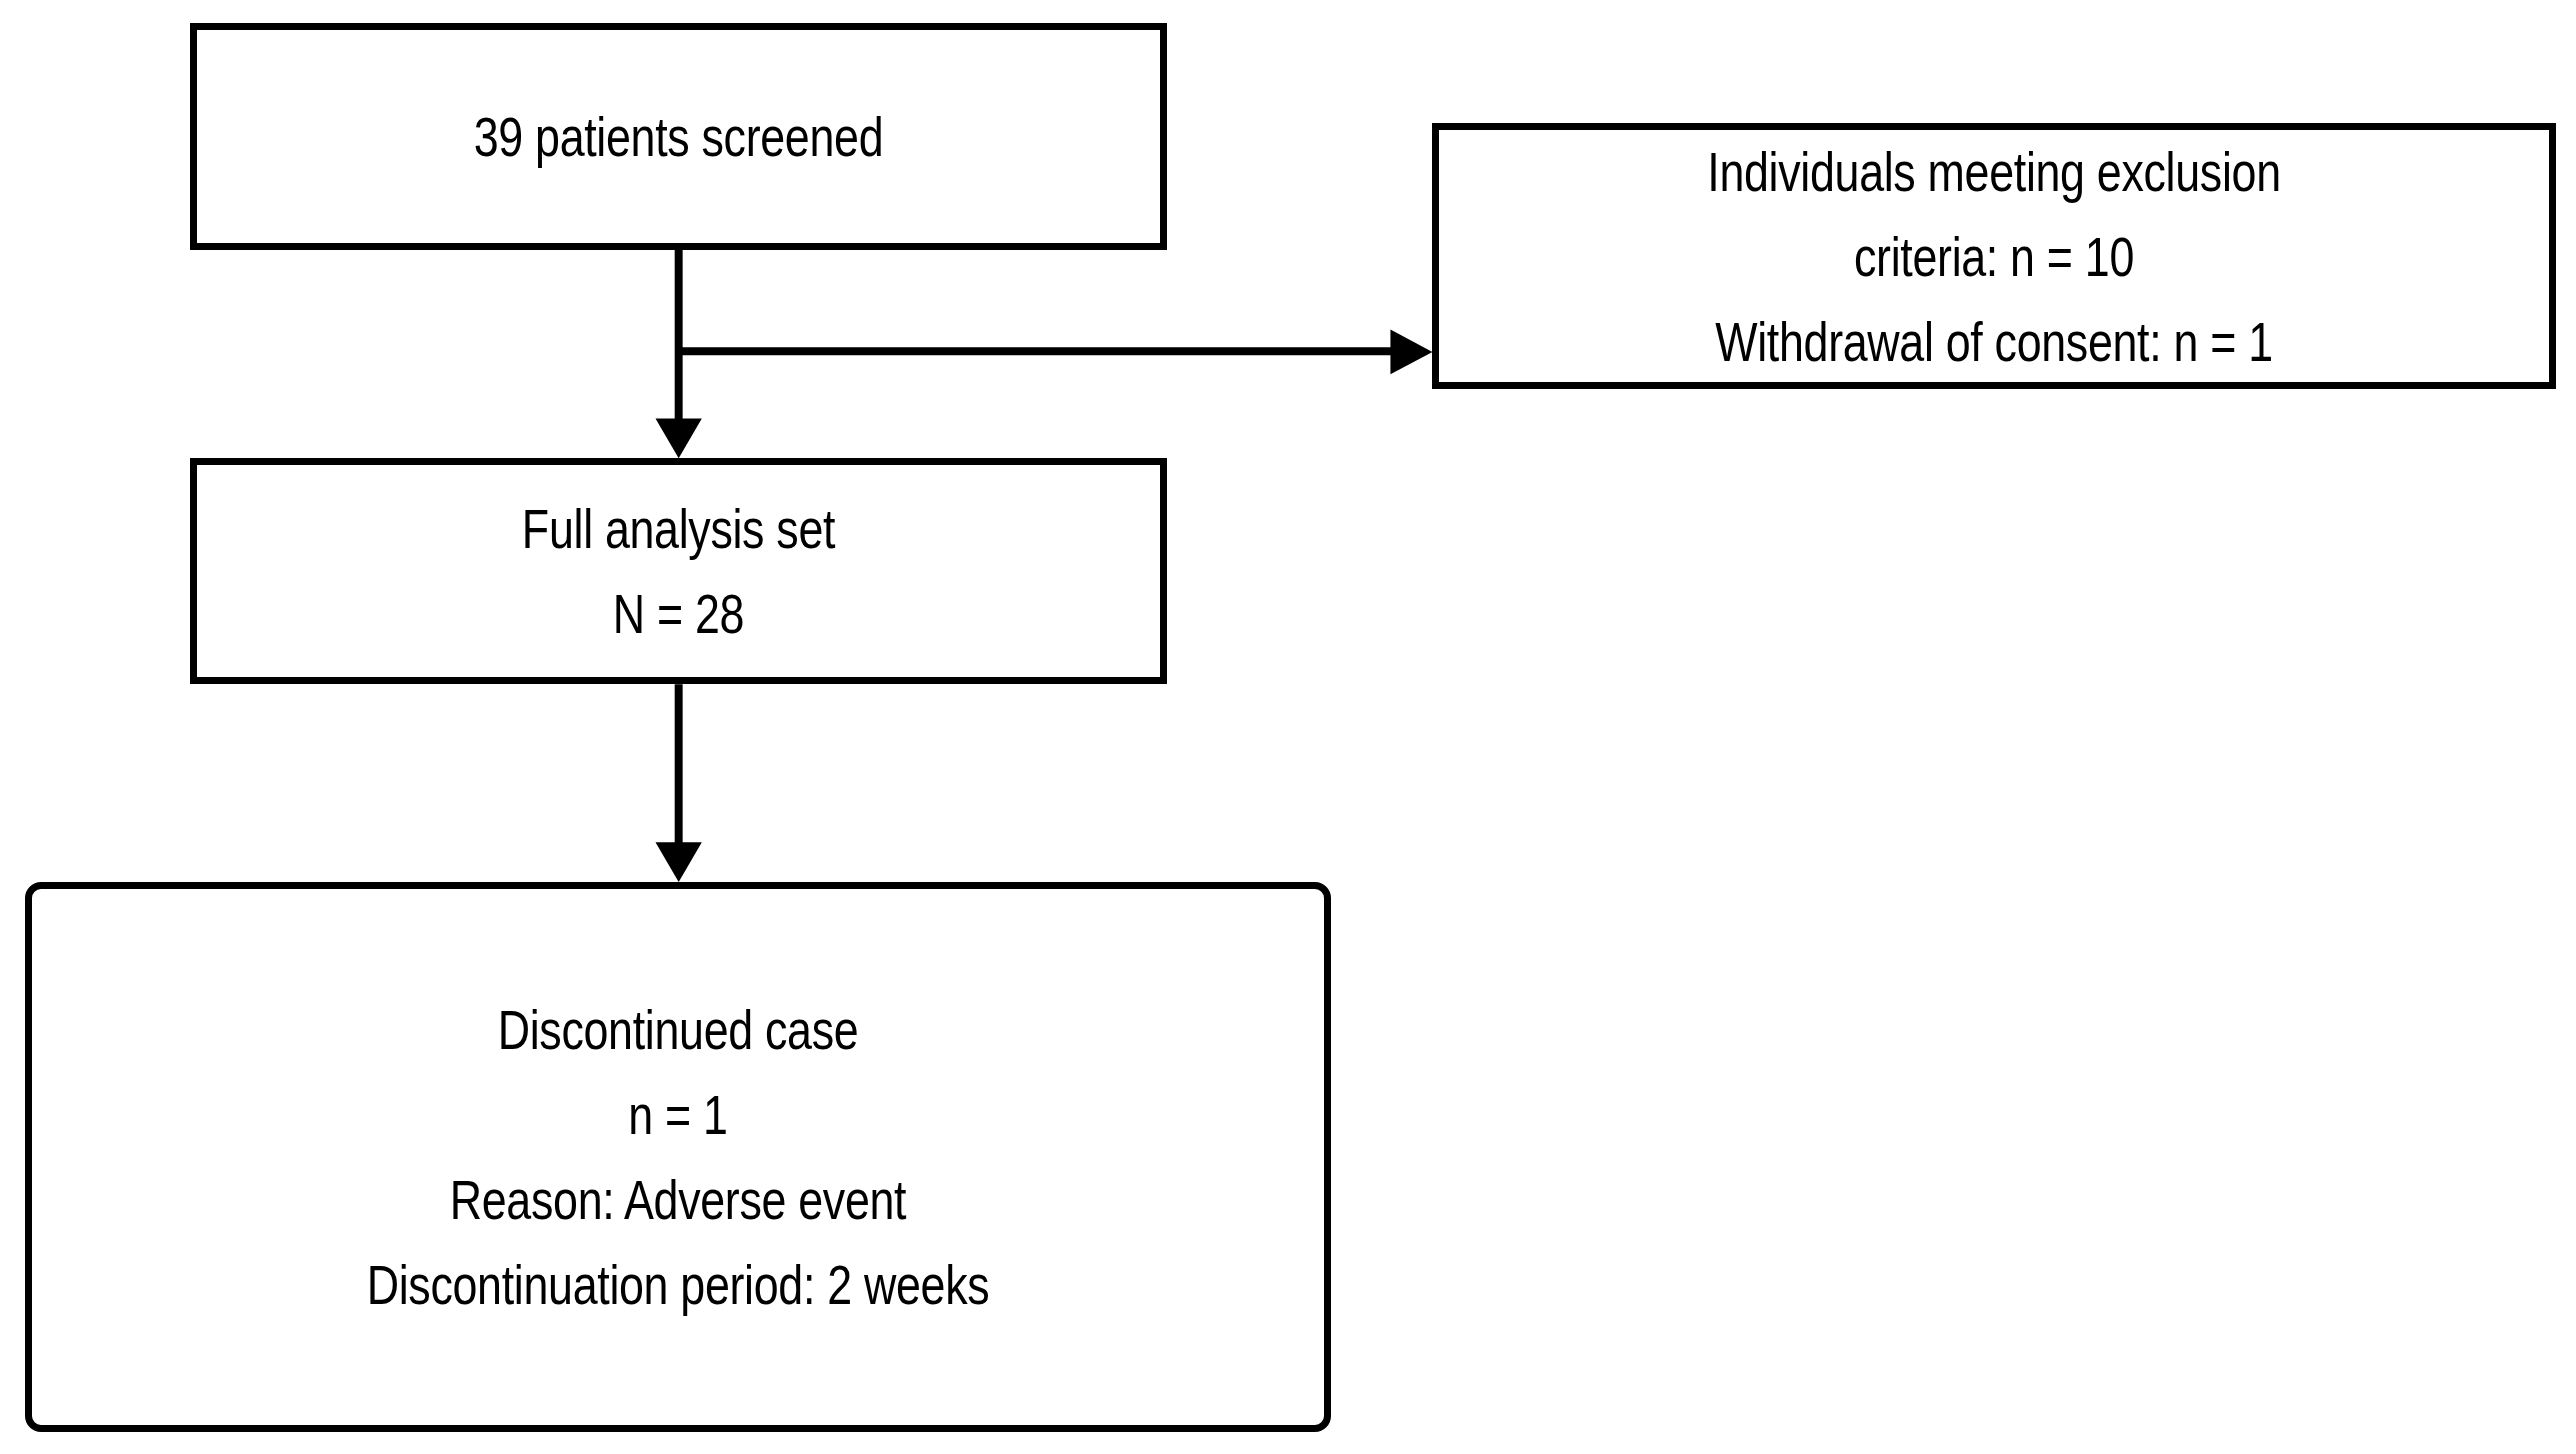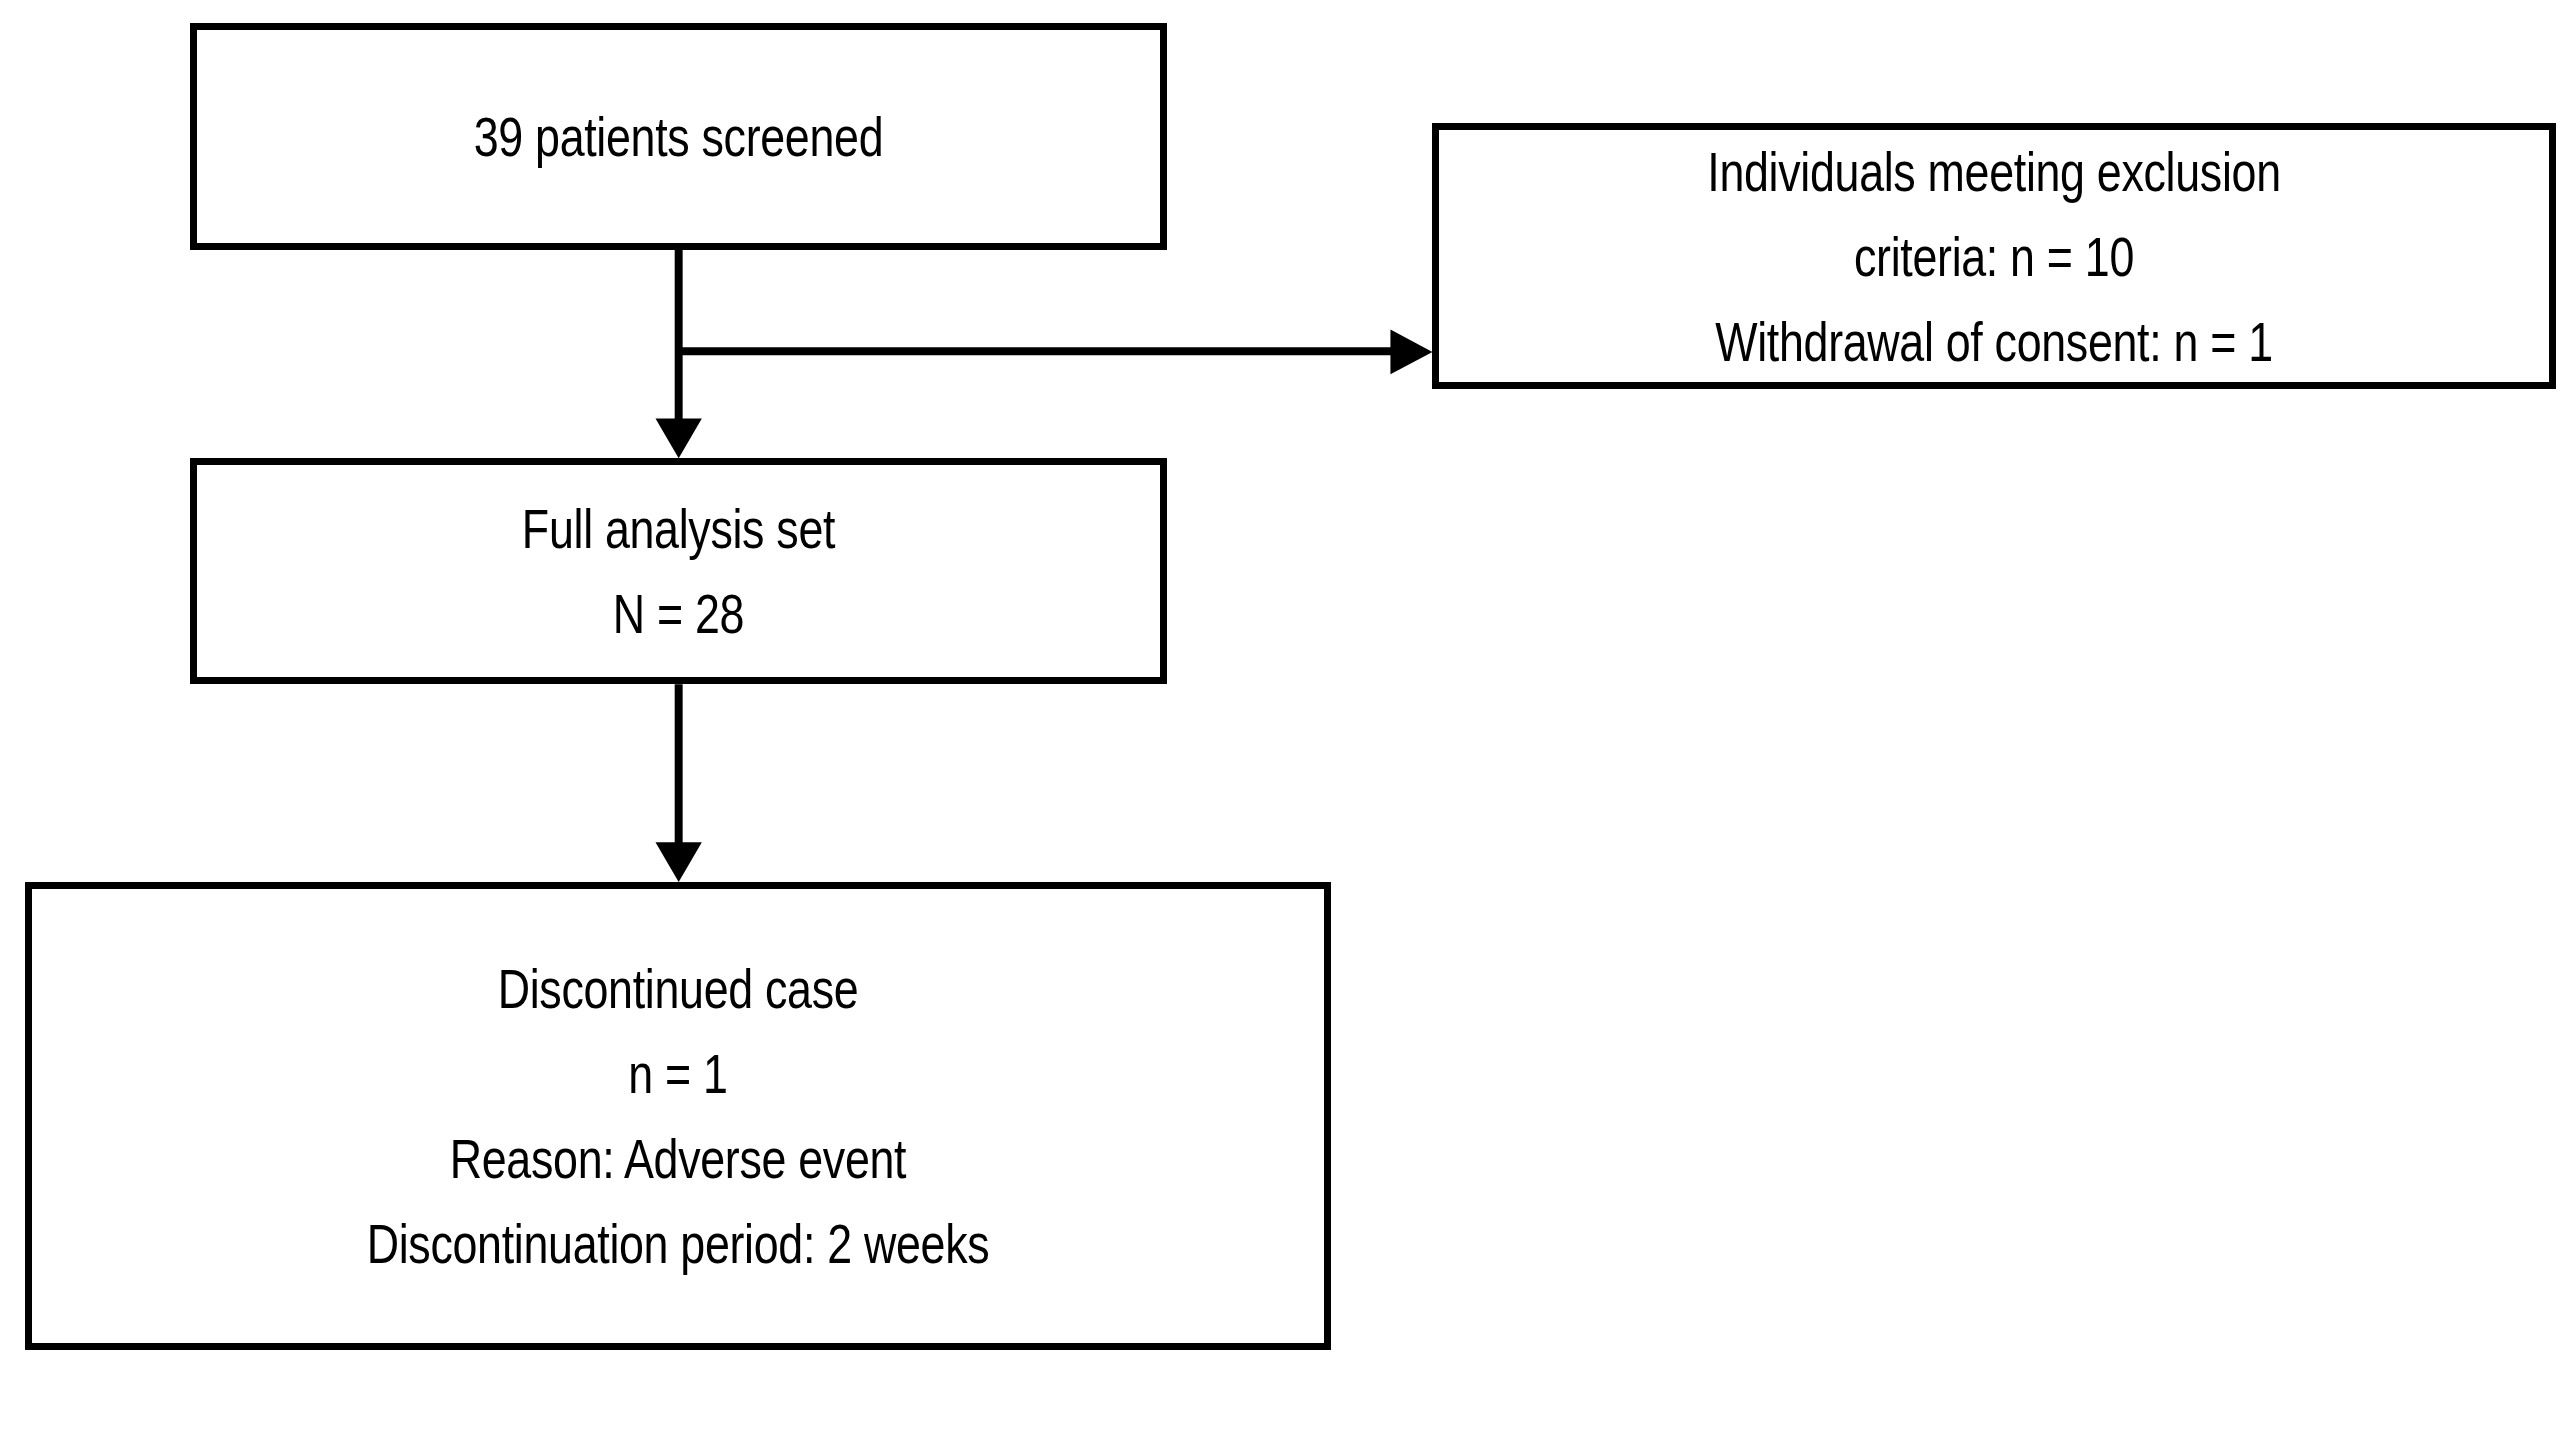--- a/index.html
+++ b/index.html
@@ -46,21 +46,21 @@
     line-height: 85px;
     font-weight: 400;
     letter-spacing: -0.4px;
     white-space: nowrap;
     transform: scaleX(0.80);
     transform-origin: center center;
   }
   
   #box-screened    { left: 190px;  top: 22.5px;   width: 977px; height: 227px; }
   #box-analysis    { left: 190px;  top: 458px;  width: 977px; height: 226px; }
-  #box-discontinued{ left: 25px;   top: 882px; width: 1306px; height: 468px; }
+  #box-discontinued{ left: 25px;   top: 882px; width: 1306px; height: 550px; border-radius: 16px; }
   #box-excluded    { left: 1432px; top: 123px;  width: 1124px; height: 266px; }
 </style>
 </head>
 <body>
 
 <div id="stage">
 
   <svg id="connectors" viewBox="0 0 3557 2008" width="2576" height="1454" xmlns="http://www.w3.org/2000/svg" aria-hidden="true">
 
     <line x1="937" y1="345" x2="937" y2="585" stroke="#000000" stroke-width="11"></line>

